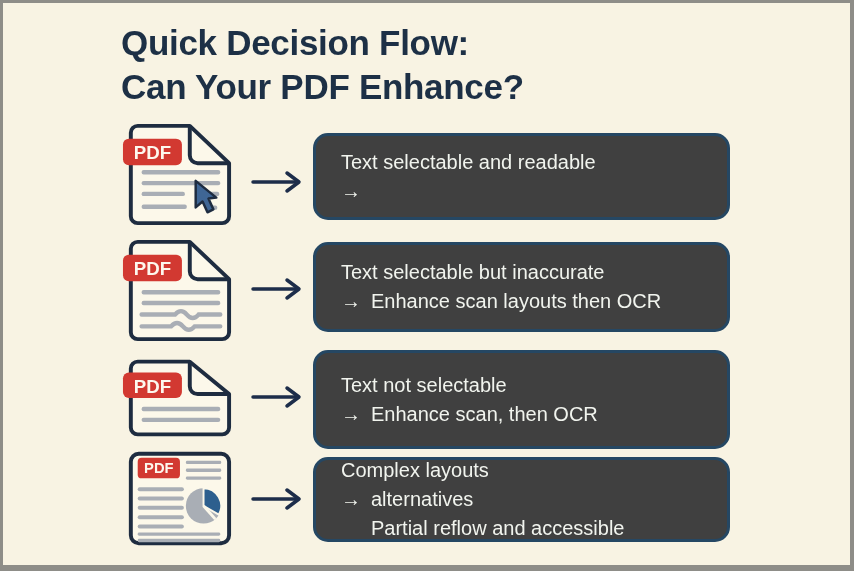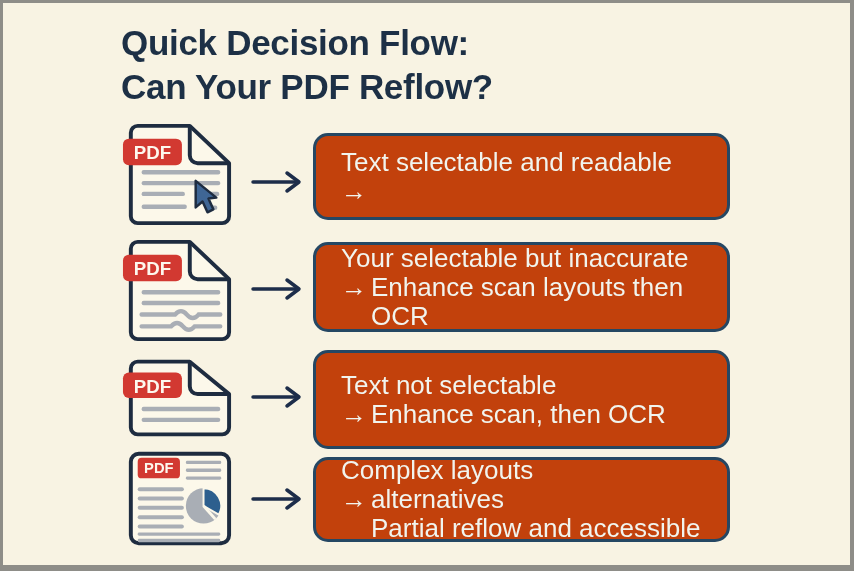--- a/index.html
+++ b/index.html
@@ -15,41 +15,41 @@
     font-family:"Liberation Sans", sans-serif;
   }
   .title {
     position:absolute; left:118px; top:18px;
     font-size:35px; font-weight:bold;
     color:#1d3046; line-height:44px; letter-spacing:-0.3px;
   }
   .icon, .flow-arrow { position:absolute; }
   .dbox {
     position:absolute; left:310px; width:417px;
-    background:#c2410c;
+    background:#404040;
     border:3px solid #254763;
     border-radius:15px;
     box-sizing:border-box;
     color:#f1f4ee;
     display:flex; flex-direction:column; justify-content:center;
     padding:10px 18px 10px 25px;
-    font-size:26px; line-height:29px; font-weight:500;
+    font-size:20px; line-height:29px; font-weight:500;
   }
   .act { display:flex; }
   .arr { flex:0 0 30px; }
   .badge-txt { font-family:"Liberation Sans", sans-serif; font-weight:bold; fill:#fdf8ee; }
 </style>
 </head>
 <body>
 
 <div class="canvas">
 
   <div class="title">
     <div>Quick Decision Flow:</div>
-    <div>Can Your PDF Reflow?</div>
+    <div>Can Your PDF Enhance?</div>
   </div>
 
   <div>
     <svg class="icon" style="left:118px;top:119px" width="113" height="105" viewBox="0 0 115 105">
       <path d="M17 3 H70 L110 41 V95 A7 7 0 0 1 103 102 H17 A7 7 0 0 1 10 95 V10 A7 7 0 0 1 17 3 Z" fill="#fcf8ea" stroke="#1e2c40" stroke-width="4" stroke-linejoin="round"></path>
       <path d="M70 3 V33 A8 8 0 0 0 78 41 H110" fill="none" stroke="#1e2c40" stroke-width="4" stroke-linejoin="round"></path>
       <rect x="2" y="16" width="60" height="27" rx="6" fill="#d23931"></rect>
       <text class="badge-txt" x="32" y="37" font-size="19" text-anchor="middle">PDF</text>
       <g fill="#a9aeb5">
         <rect x="21" y="48" width="80" height="4.5" rx="2"></rect>
@@ -84,21 +84,21 @@
         <rect x="21" y="63" width="80" height="4.5" rx="2" fill="#a9aeb5"></rect>
         <path d="M21 77 h34 q6 -7 12 0 q6 7 12 0 h22" fill="none" stroke="#a9aeb5" stroke-width="4.5" stroke-linecap="round"></path>
         <path d="M21 89 h30 q6 -7 12 0 q6 7 12 0 h26" fill="none" stroke="#a9aeb5" stroke-width="4.5" stroke-linecap="round"></path>
       </g>
     </svg>
     <svg class="flow-arrow" style="left:248px;top:274px" width="54" height="24" viewBox="0 0 54 24">
       <line x1="2" y1="12" x2="44" y2="12" stroke="#1d2d4a" stroke-width="3.5" stroke-linecap="round"></line>
       <polyline points="36,3 48,12 36,21" fill="none" stroke="#1d2d4a" stroke-width="3.5" stroke-linecap="round" stroke-linejoin="round"></polyline>
     </svg>
     <div class="dbox" style="top:239px;height:90px">
-      <div>Your selectable but inaccurate</div>
+      <div>Text selectable but inaccurate</div>
       <div class="act">
         <span class="arr">→</span>
         <span>Enhance scan layouts then OCR</span>
       </div>
     </div>
   </div>
 
   <div>
     <svg class="icon" style="left:118px;top:355px" width="113" height="80" viewBox="0 0 115 80">
       <path d="M17 3 H70 L110 36 V70 A7 7 0 0 1 103 77 H17 A7 7 0 0 1 10 70 V10 A7 7 0 0 1 17 3 Z" fill="#fcf8ea" stroke="#1e2c40" stroke-width="4" stroke-linejoin="round"></path>

